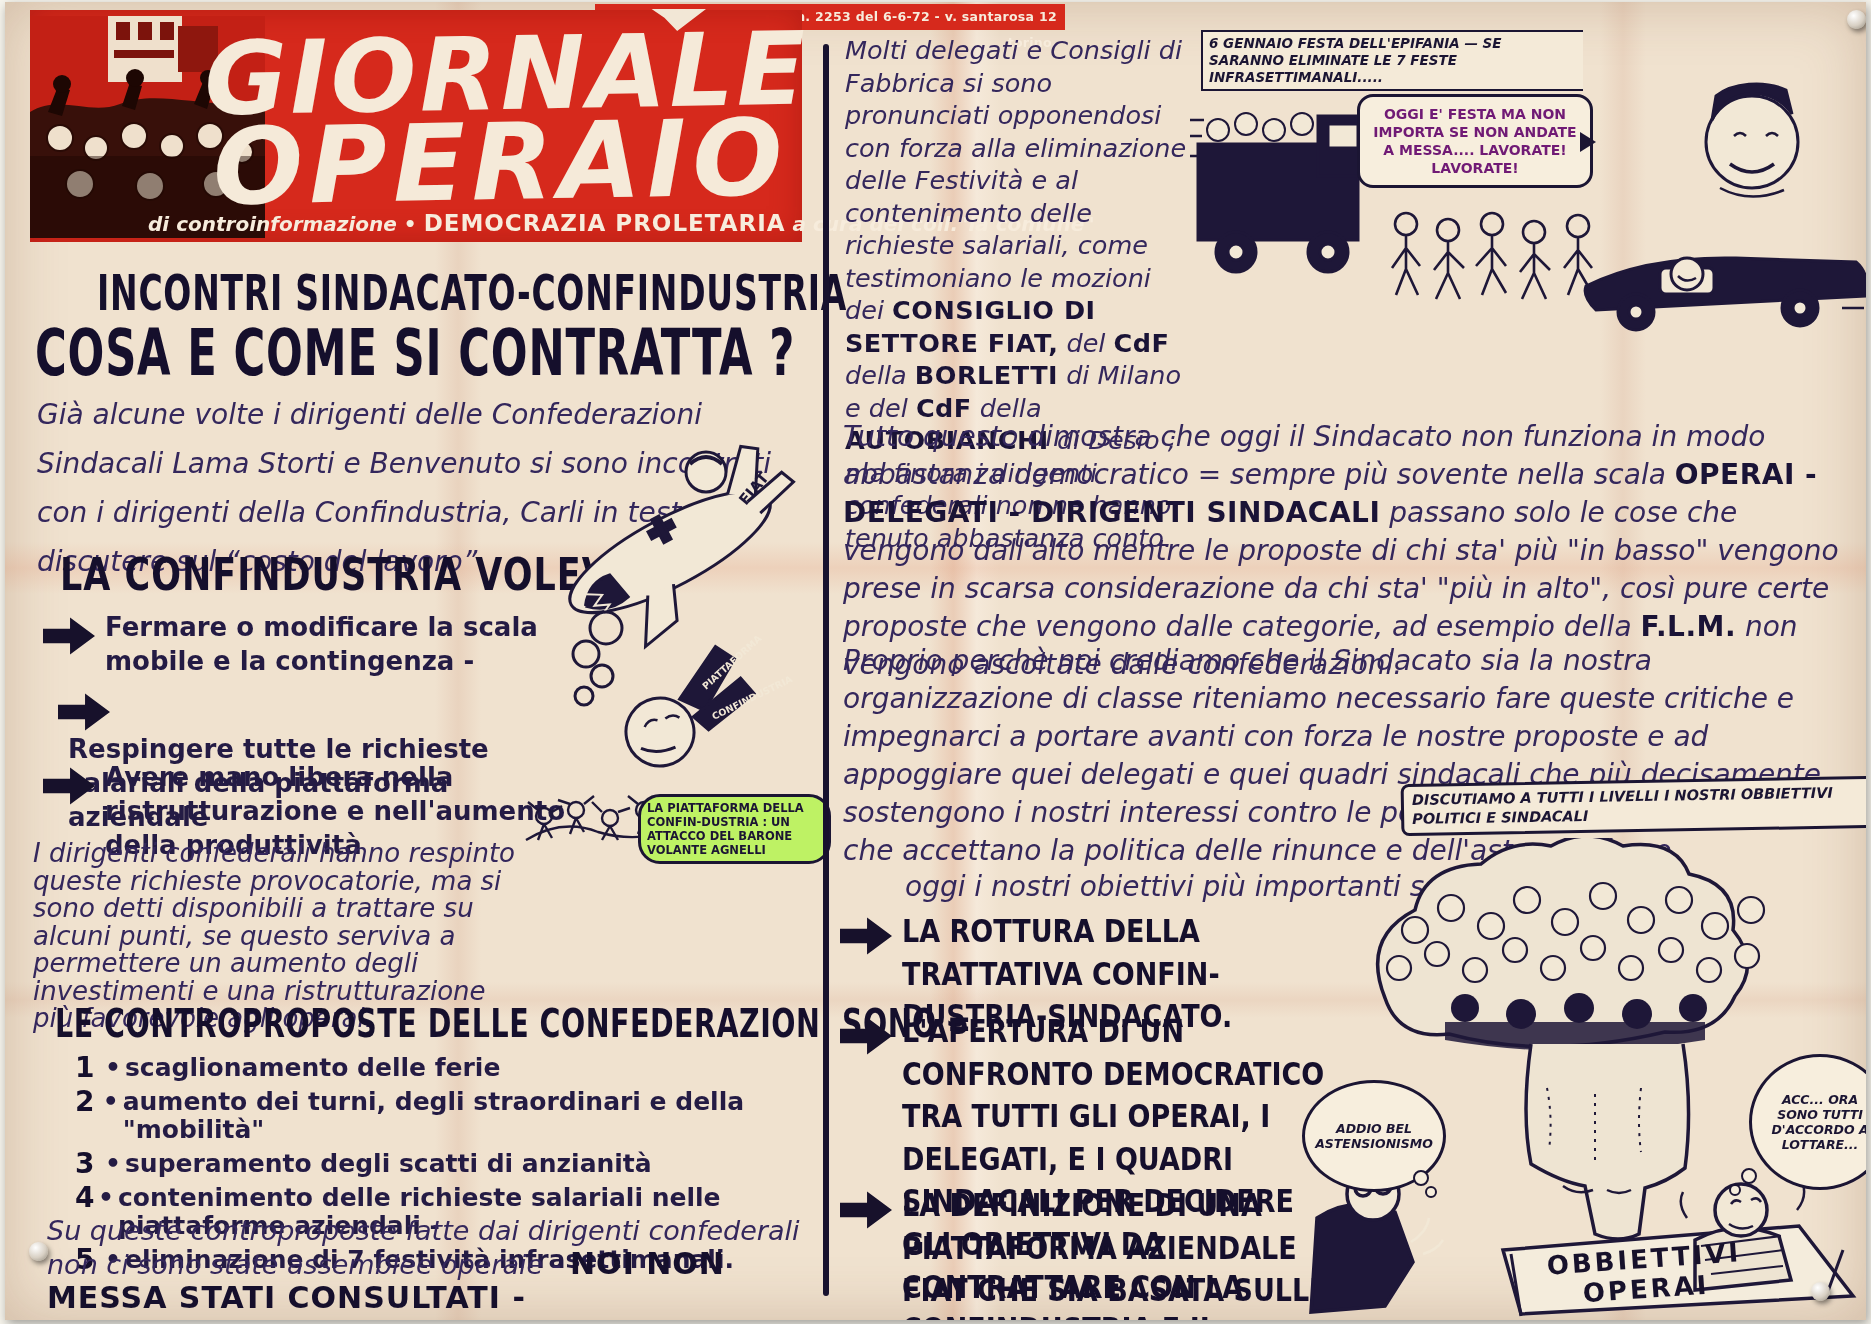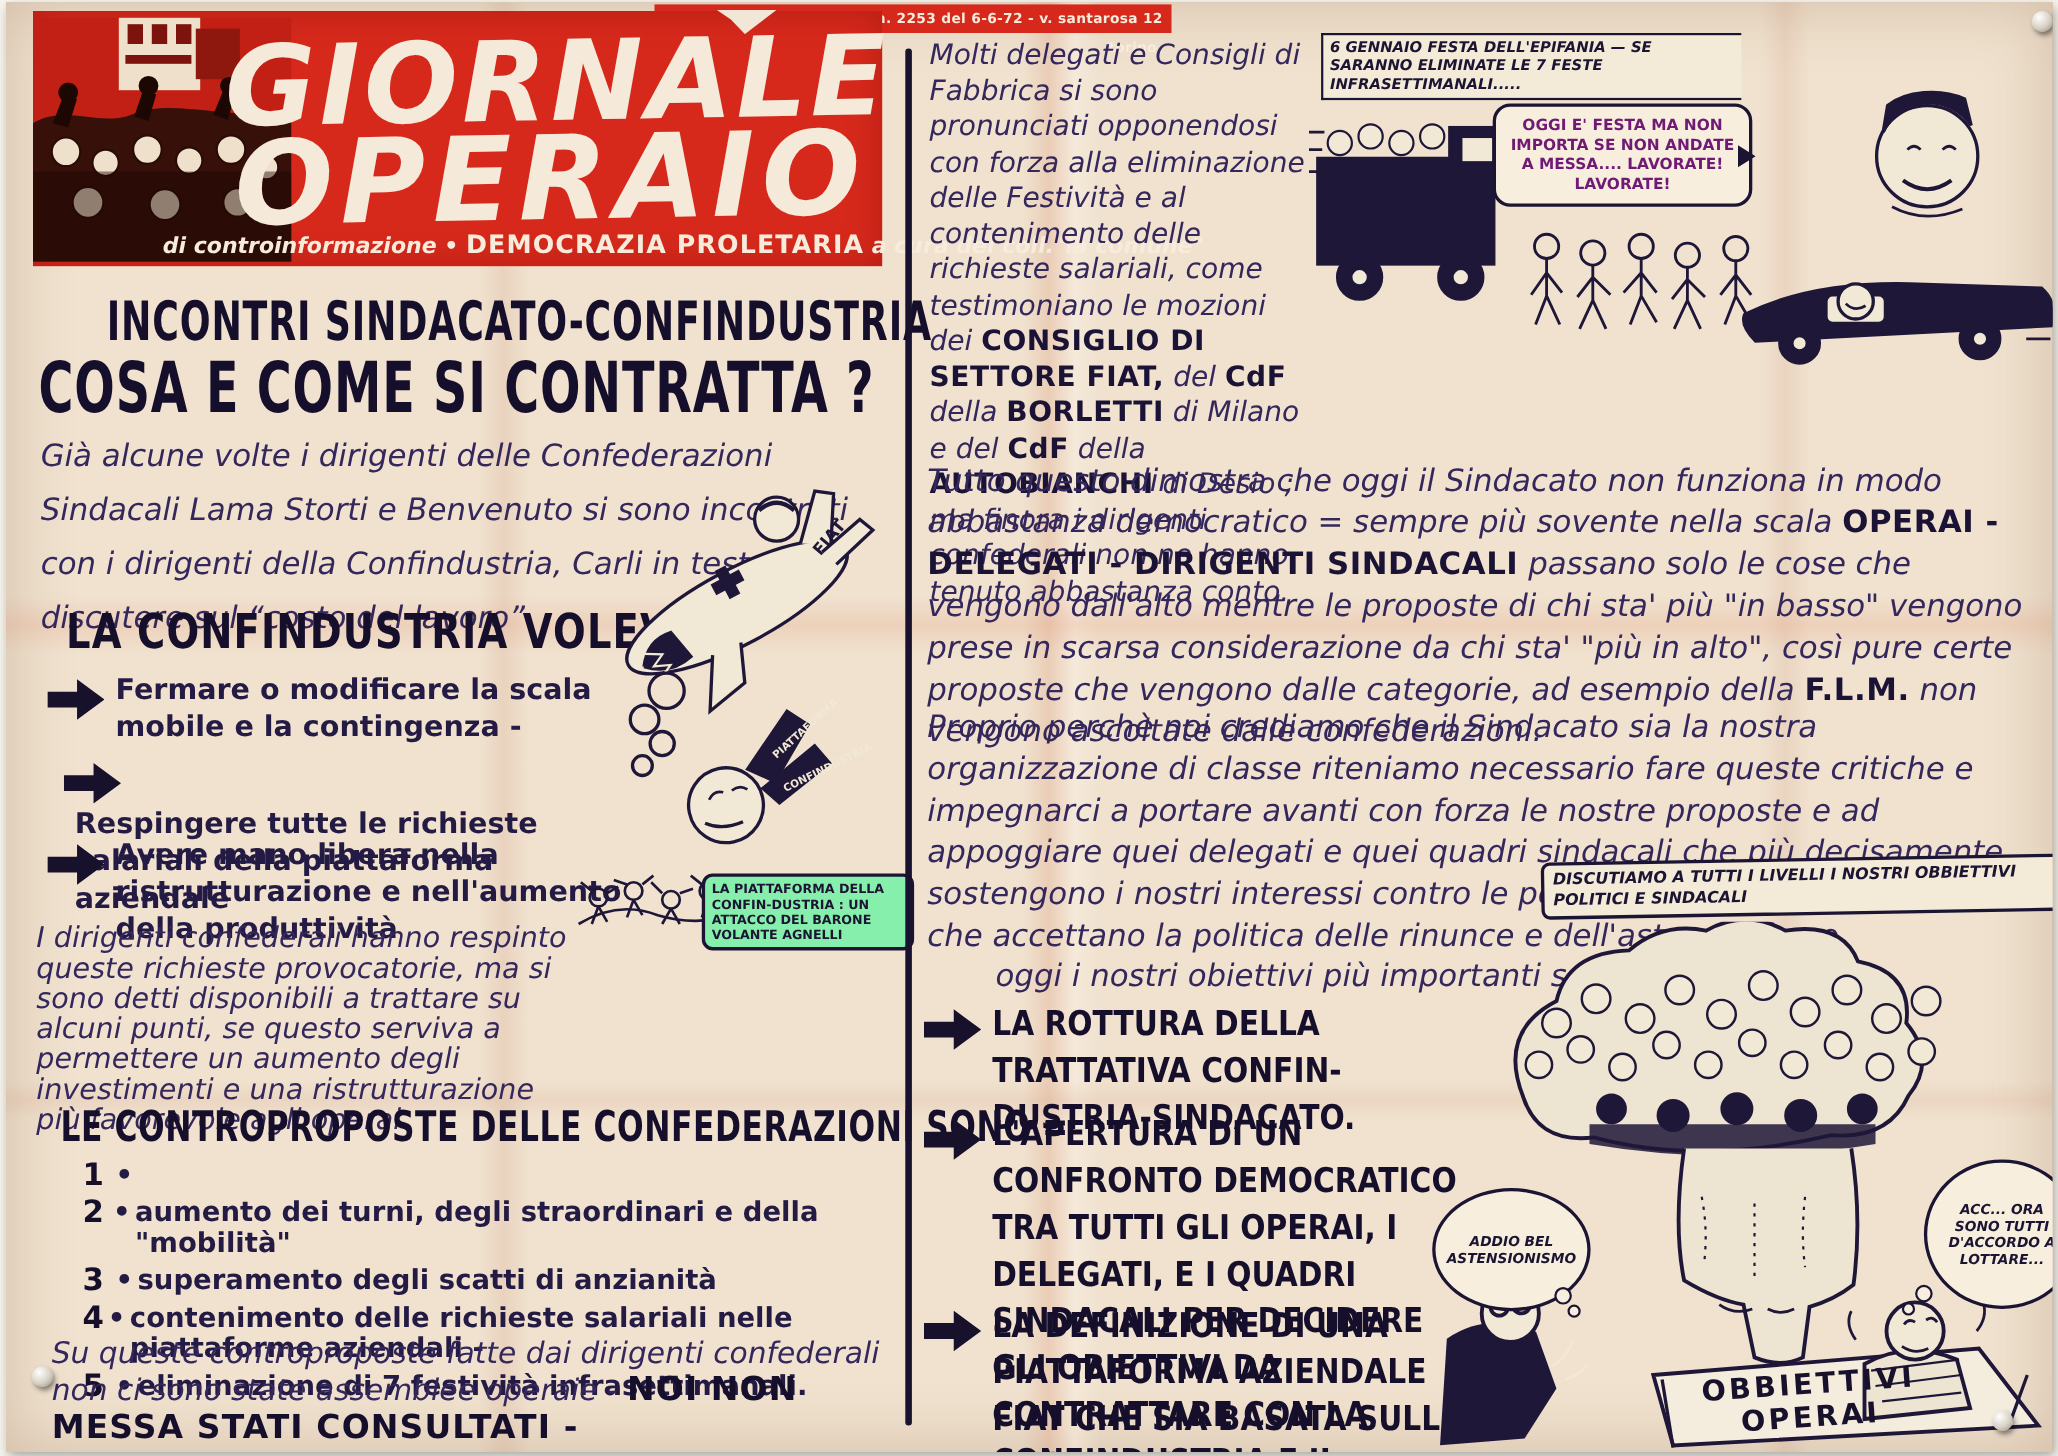--- a/index.html
+++ b/index.html
@@ -67,22 +67,22 @@
              transform:scaleY(1.35);transform-origin:left top;white-space:nowrap;}
   .clist{left:70px;top:1052px;width:760px;}
   .clist .row{display:flex;margin-bottom:6px;font-size:25px;line-height:28px;}
   .clist .num{font-weight:900;font-size:28px;color:#150f2c;width:30px;}
   .clist .dot{margin-right:4px;font-weight:900;}
   .closing{left:42px;top:1212px;width:790px;font-size:27px;line-height:33px;}
   .closing .shout{font-style:normal;font-weight:900;font-size:30px;color:#150f2c;letter-spacing:1px;}
 
   
   .plane-svg{left:505px;top:430px;}
-  .plane-cap{left:633px;top:792px;width:175px;border:3px solid #1b1533;border-radius:10px;
-             background:#86efac;font-weight:700;font-size:11.5px;line-height:14px;color:#1b1533;
+  .plane-cap{left:633px;top:792px;width:175px;border:3px solid #1b1533;border-radius:22px;
+             background:#bef264;font-weight:700;font-size:11.5px;line-height:14px;color:#1b1533;
              padding:4px 6px;text-transform:uppercase;}
 
   
   .divider{position:absolute;left:818px;top:42px;width:6px;height:1252px;background:#18122e;border-radius:3px;}
 
   
   .rpara1{left:840px;top:32px;width:348px;font-size:25.5px;line-height:32.5px;}
   .rpara1 b,.rpara2 b{font-style:normal;font-weight:900;color:#1a1336;letter-spacing:.5px;}
   .rpara2{left:838px;top:416px;width:1022px;font-size:28px;line-height:38px;}
   .rpara3{left:838px;top:640px;width:1022px;font-size:28px;line-height:38px;}
@@ -248,20 +248,21 @@
     </g>
   </svg>
   <div class="abs plane-cap">LA PIATTAFORMA DELLA CONFIN-DUSTRIA : UN ATTACCO DEL BARONE VOLANTE AGNELLI</div>
 
   <div class="abs brush sec2-head">LE CONTROPROPOSTE DELLE CONFEDERAZIONI SONO =</div>
 
   <div class="abs clist">
     <div class="row">
       <span class="num">1</span>
           <span class="dot marker">•</span>
+      <span class="marker">scaglionamento delle ferie</span>
         </div>
     <div class="row">
       <span class="num">2</span>
           <span class="dot marker">•</span>
       <span class="marker">aumento dei turni, degli straordinari e della "mobilità"</span>
         </div>
     <div class="row">
       <span class="num">3</span>
           <span class="dot marker">•</span>
       <span class="marker">superamento degli scatti di anzianità</span>

